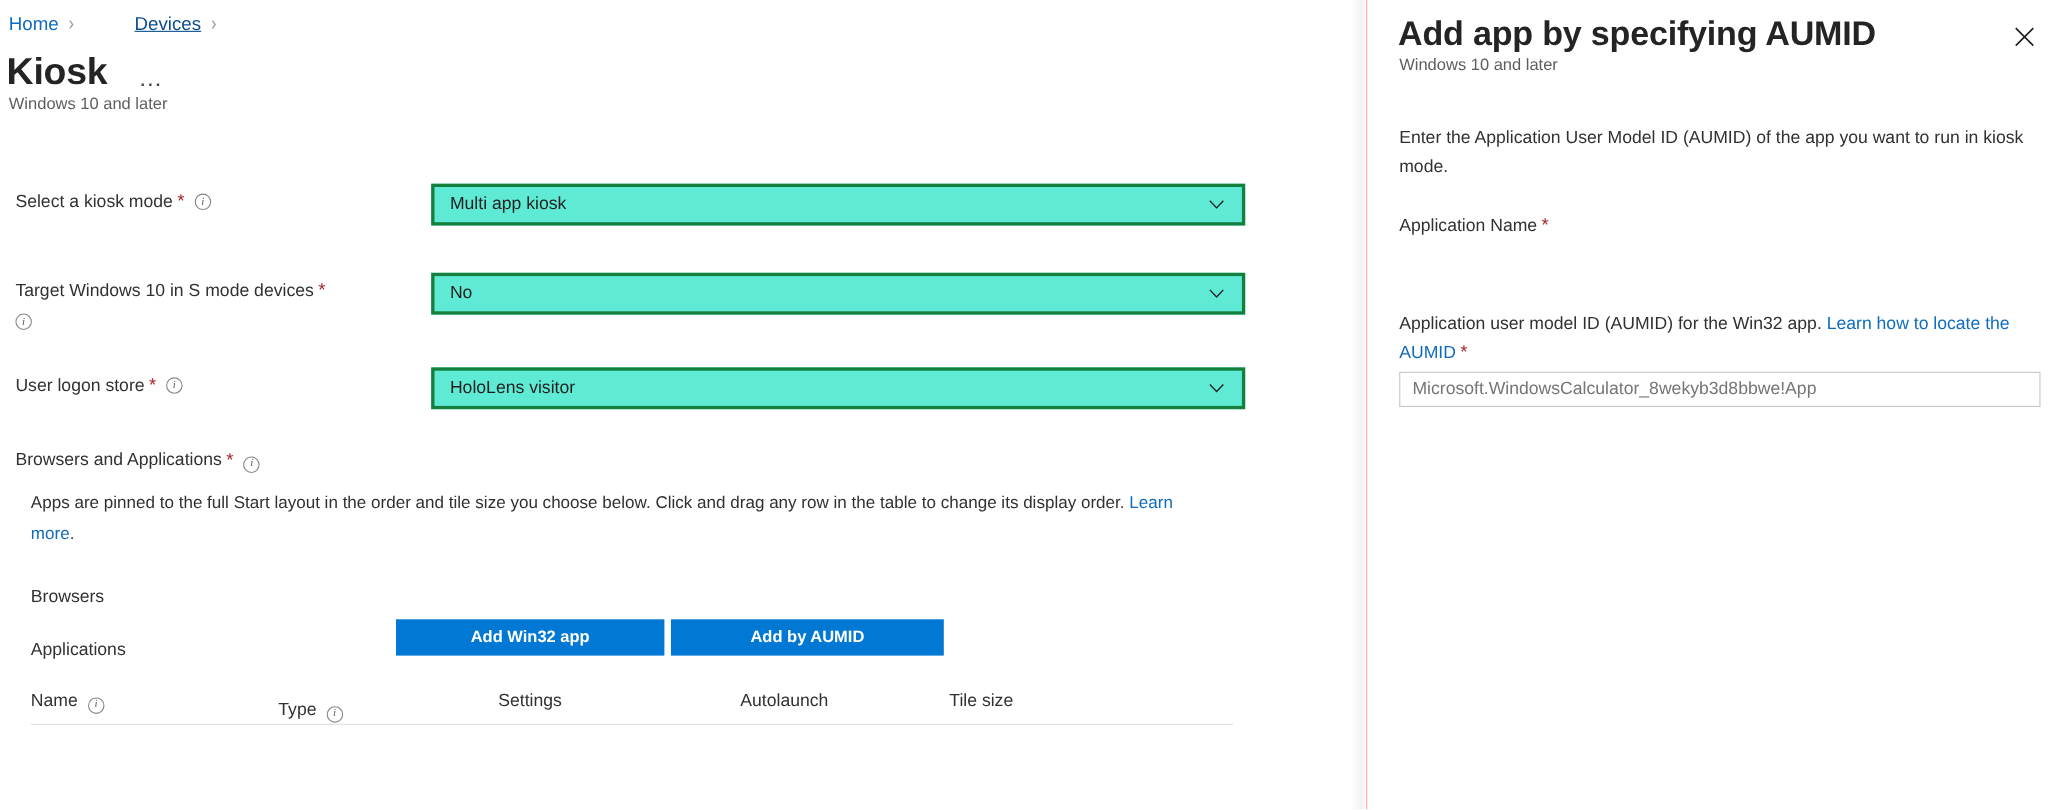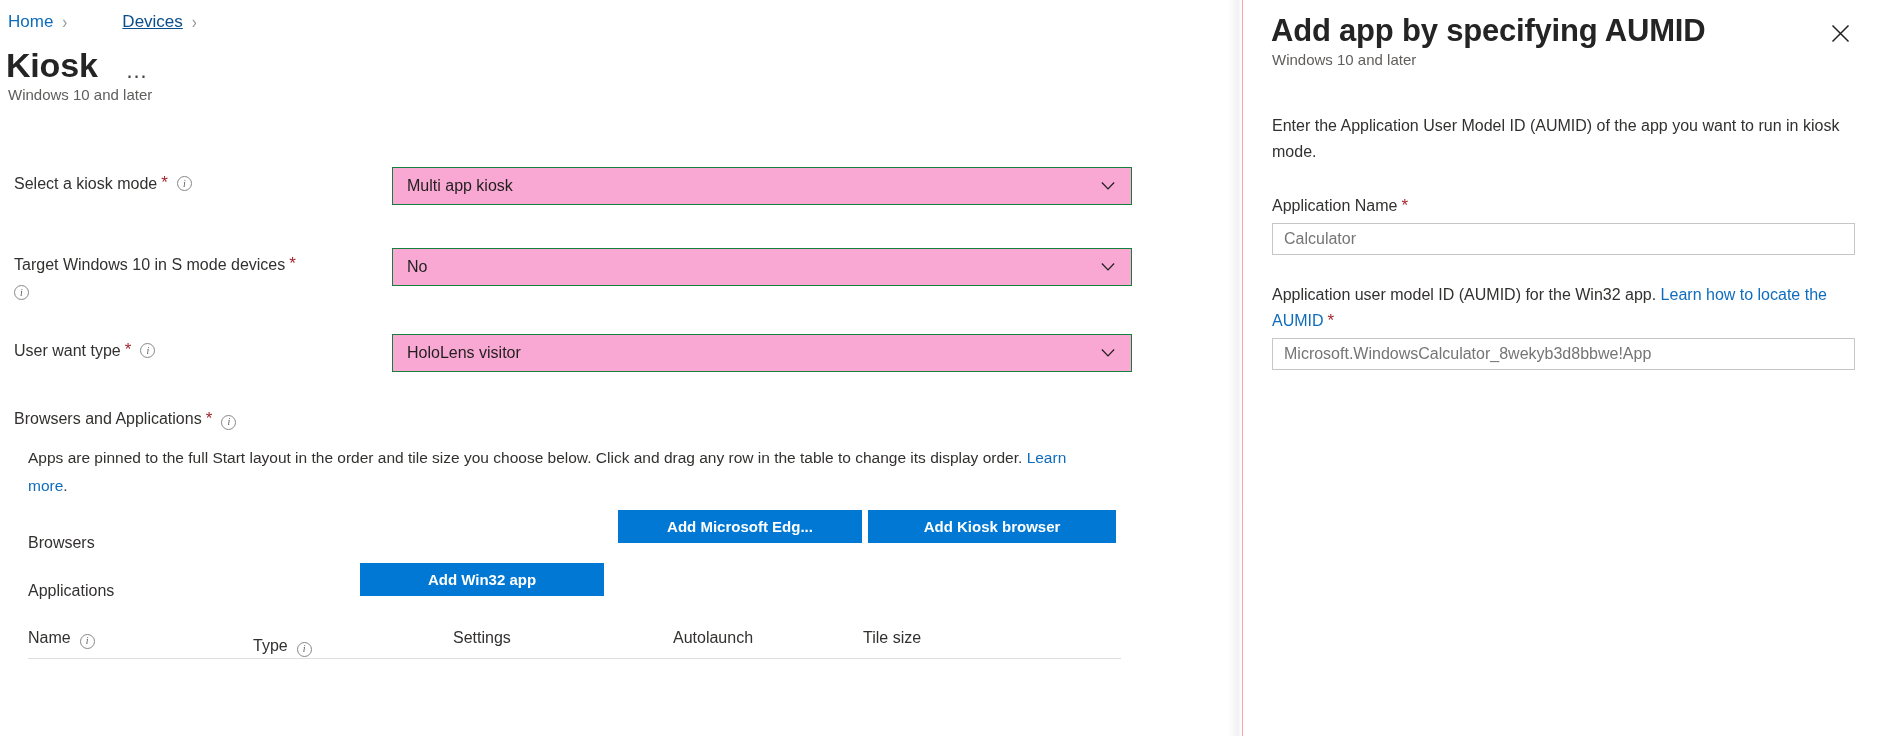--- a/index.html
+++ b/index.html
@@ -71,22 +71,22 @@
     display: inline-flex; align-items: center; justify-content: center;
     width: 15px; height: 15px; border: 1px solid #8a8886; border-radius: 50%;
     font-size: 10px; font-style: italic; color: #605e5c; margin-left: 9px;
     font-family: "Liberation Serif", serif; line-height: 1; cursor: pointer;
     position: relative; top: 3px; flex: none;
   }
   .info-icon.break-line { margin-left: 0; }
 
   .dropdown {
     width: 740px; height: 38px;
-    border: 1px solid #15803d;
-    background: #f9a8d4;
+    border: 3px solid #15803d;
+    background: #5eead4;
     display: flex; align-items: center; justify-content: space-between;
     padding: 0 12px 0 14px;
     font-size: 16px; color: #201f1e; cursor: pointer;
   }
   .chev {
     width: 14px; height: 14px; flex: none; margin-right: 4px;
     display:flex; align-items:center; justify-content:center;
   }
   .chev svg { display:block; }
 
@@ -220,21 +220,21 @@
         <span class="chev">
           <svg width="16" height="10" viewBox="0 0 16 10">
               <path d="M1 1 L8 8.4 L15 1" stroke="#201f1e" stroke-width="1.4" fill="none"></path>
             </svg>
         </span>
       </div>
     </div>
 
     <div class="form-row" style="top:334px;">
       <div class="form-label">
-        <span class="label-text">User want type</span>
+        <span class="label-text">User logon store</span>
         <span class="req-star">*</span>
         <span class="info-icon">i</span>
       </div>
       <div class="dropdown">
         <span>HoloLens visitor</span>
         <span class="chev">
           <svg width="16" height="10" viewBox="0 0 16 10">
               <path d="M1 1 L8 8.4 L15 1" stroke="#201f1e" stroke-width="1.4" fill="none"></path>
             </svg>
         </span>
@@ -245,28 +245,25 @@
       <span>Browsers and Applications</span>
       <span class="req-star">*</span>
       <span class="info-icon">i</span>
     </div>
 
     <div class="section-desc">
       <span>Apps are pinned to the full Start layout in the order and tile size you choose below. Click and drag any row in the table to change its display order. </span><span class="inline-link">Learn more</span><span>.</span>
     </div>
 
     <div class="row-label" style="left:28px; top:532px;">Browsers</div>
-    <div class="btn-row" style="left:618px; top:510px; gap:6px;">
-      <button class="btn" style="width:244px;">Add Microsoft Edg...</button>
-      <button class="btn" style="width:248px;">Add Kiosk browser</button>
-    </div>
 
     <div class="row-label" style="left:28px; top:580px;">Applications</div>
     <div class="btn-row" style="left:360px; top:563px; gap:6px;">
       <button class="btn" style="width:244px;">Add Win32 app</button>
+      <button class="btn" style="width:248px;">Add by AUMID</button>
     </div>
 
     <div class="table-head">
       <div class="th" style="width:225px;">
         <span>Name</span>
         <span class="info-icon">i</span>
       </div>
       <div class="th" style="width:200px;margin-top:16px;">
         <span>Type</span>
         <span class="info-icon">i</span>
@@ -295,20 +292,19 @@
           </svg>
       </span>
     </div>
     <div class="panel-subtitle">Windows 10 and later</div>
 
     <div class="panel-desc">Enter the Application User Model ID (AUMID) of the app you want to run in kiosk mode.</div>
 
     <div class="field-label" style="top:193px;">
       <span>Application Name</span><span class="req-star">*</span>
     </div>
-    <input class="text-input" style="top: 223px;" type="text" placeholder="Calculator">
 
     <div class="field-label" style="top:282px; line-height:26px;">
       <span>Application user model ID (AUMID) for the Win32 app. </span><span class="inline-link">Learn how to locate the AUMID</span><span class="req-star">*</span>
     </div>
     <input class="text-input" style="top: 338px;" type="text" placeholder="Microsoft.WindowsCalculator_8wekyb3d8bbwe!App">
   </div>
 </div>
 
 </body></html>

